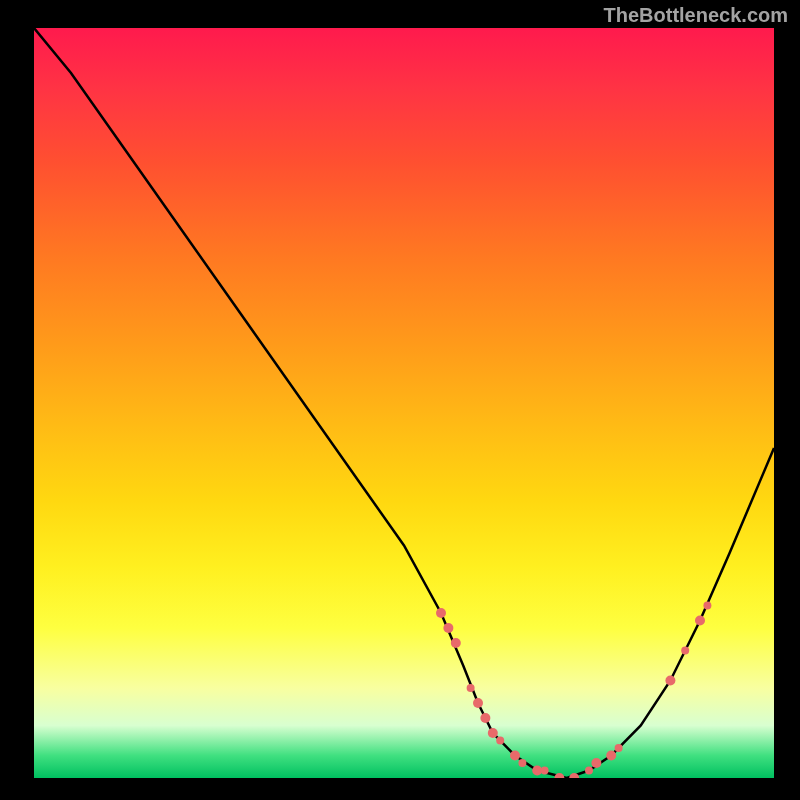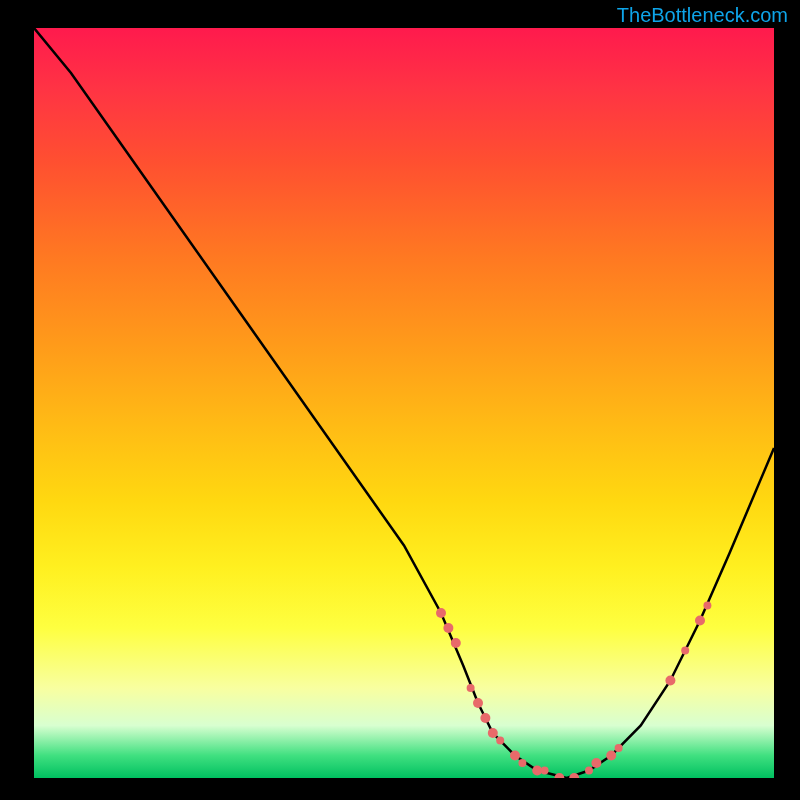--- a/index.html
+++ b/index.html
@@ -13,23 +13,23 @@
   }
   .container {
     position: relative;
     width: 800px;
     height: 800px;
   }
   .watermark {
     position: absolute;
     top: 4px;
     right: 12px;
-    color: #0ea5e9;
+    color: #a3a3a3;
     font-size: 20px;
-    font-weight: normal;
+    font-weight: bold;
     z-index: 10;
   }
   .plot-area {
     position: absolute;
     left: 34px;
     top: 28px;
     width: 740px;
     height: 750px;
     background: linear-gradient(to bottom,
       #ff1a4d 0%,

